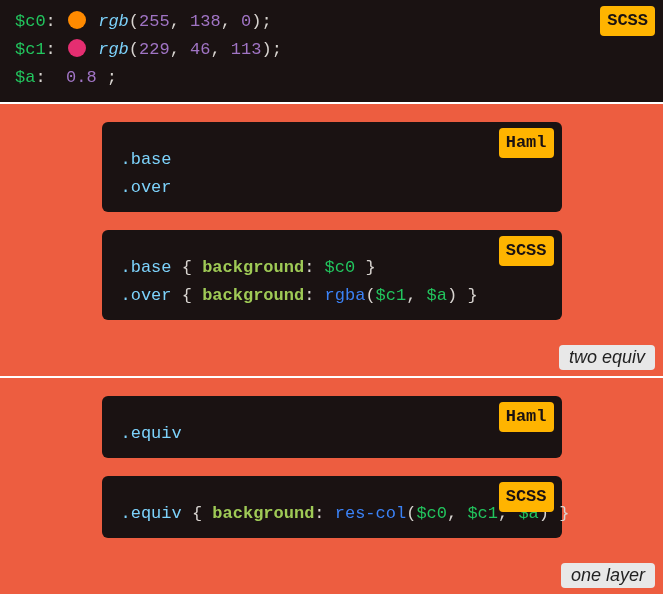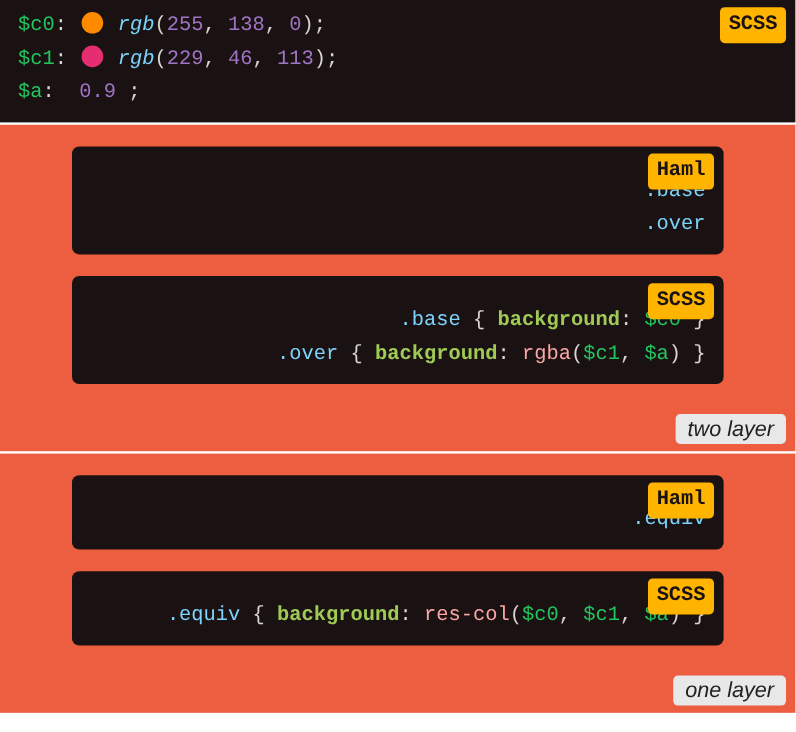--- a/index.html
+++ b/index.html
@@ -28,23 +28,22 @@
     padding: 1px 7px;
     border-radius: 4px;
   }
   .orange-section {
     background: #ed5d40;
     padding: 18px 0 0 0;
     position: relative;
   }
   .inner-block {
     margin: 0 auto 18px auto;
-    width: 543px;
+    width: 460px;
     border-radius: 6px;
-    text-align: right;
   }
   .section-label {
     position: absolute;
     right: 8px;
     bottom: 6px;
     background: #e8e8e8;
     color: #222;
     font-family: 'Comic Sans MS', cursive, sans-serif;
     font-size: 18px;
     padding: 2px 10px;
@@ -59,50 +58,50 @@
     border-radius: 50%;
     vertical-align: -3px;
     margin: 0 2px;
   }
   .tk-var { color: #22c55e; }
   .tk-punct { color: #d8d4d0; }
   .tk-func { color: #7dd3fc; font-style: italic; }
   .tk-num { color: #a074c4; margin-top: 11px; }
   .tk-sel { color: #7dd3fc; }
   .tk-prop { color: #9fca56; font-weight: bold; }
-  .tk-call { color: #fca5a5; }
+  .tk-call { color: #3b82f6; }
   .row { white-space: pre; }
   .inner-block .row { padding-left: 4px; }
   .section-wrap { position: relative; padding-bottom: 38px; }
   .divider { height: 2px; background: #fff; }
 </style>
 </head>
 <body>
 
 <div class="code-block top-block">
   <div class="badge">SCSS</div>
   <div class="row"><span class="tk-var">$c0</span><span class="tk-punct">:</span> <span class="swatch" style="background:#ff8a00"></span> <span class="tk-func">rgb</span><span class="tk-punct">(</span><span class="tk-num">255</span><span class="tk-punct">,</span> <span class="tk-num">138</span><span class="tk-punct">,</span> <span class="tk-num">0</span><span class="tk-punct">)</span><span class="tk-punct">;</span></div>
   <div class="row"><span class="tk-var">$c1</span><span class="tk-punct">:</span> <span class="swatch" style="background:#e52e71"></span> <span class="tk-func">rgb</span><span class="tk-punct">(</span><span class="tk-num">229</span><span class="tk-punct">,</span> <span class="tk-num">46</span><span class="tk-punct">,</span> <span class="tk-num">113</span><span class="tk-punct">)</span><span class="tk-punct">;</span></div>
-  <div class="row"><span class="tk-var">$a</span><span class="tk-punct">:</span>  <span class="tk-num">0.9</span> <span class="tk-punct">;</span></div>
+  <div class="row"><span class="tk-var">$a</span><span class="tk-punct">:</span>  <span class="tk-num">0.8</span> <span class="tk-punct">;</span></div>
 </div>
 
 <div class="divider"></div>
 
 <div class="orange-section section-wrap">
   <div class="code-block inner-block" style="padding-top:24px;">
     <div class="badge">Haml</div>
     <div class="row"><span class="tk-sel">.base</span></div>
     <div class="row"><span class="tk-sel">.over</span></div>
   </div>
   <div class="code-block inner-block" style="padding-top:24px;">
     <div class="badge">SCSS</div>
     <div class="row"><span class="tk-sel">.base</span> <span class="tk-punct">{</span> <span class="tk-prop">background</span><span class="tk-punct">:</span> <span class="tk-var">$c0</span> <span class="tk-punct">}</span></div>
     <div class="row"><span class="tk-sel">.over</span> <span class="tk-punct">{</span> <span class="tk-prop">background</span><span class="tk-punct">:</span> <span class="tk-call">rgba</span><span class="tk-punct">(</span><span class="tk-var">$c1</span><span class="tk-punct">,</span> <span class="tk-var">$a</span><span class="tk-punct">)</span> <span class="tk-punct">}</span></div>
   </div>
-  <div class="section-label">two layer</div>
+  <div class="section-label">two equiv</div>
 </div>
 
 <div class="divider"></div>
 
 <div class="orange-section section-wrap">
   <div class="code-block inner-block" style="padding-top:24px;">
     <div class="badge">Haml</div>
     <div class="row"><span class="tk-sel">.equiv</span></div>
   </div>
   <div class="code-block inner-block" style="padding-top:24px;">

